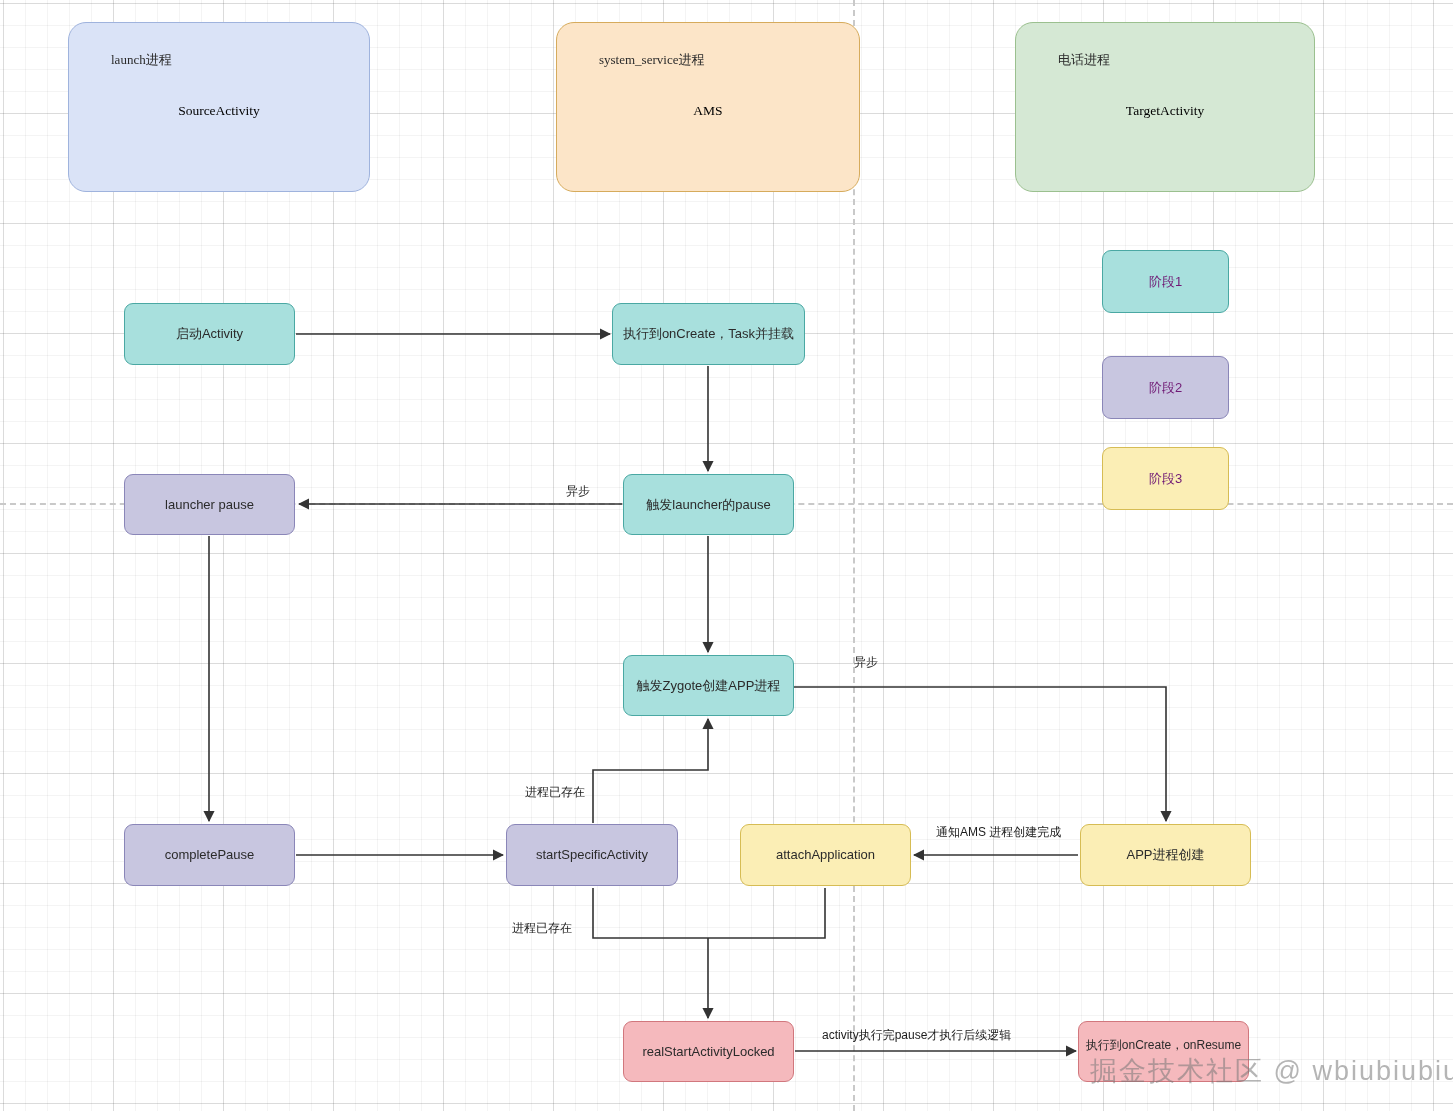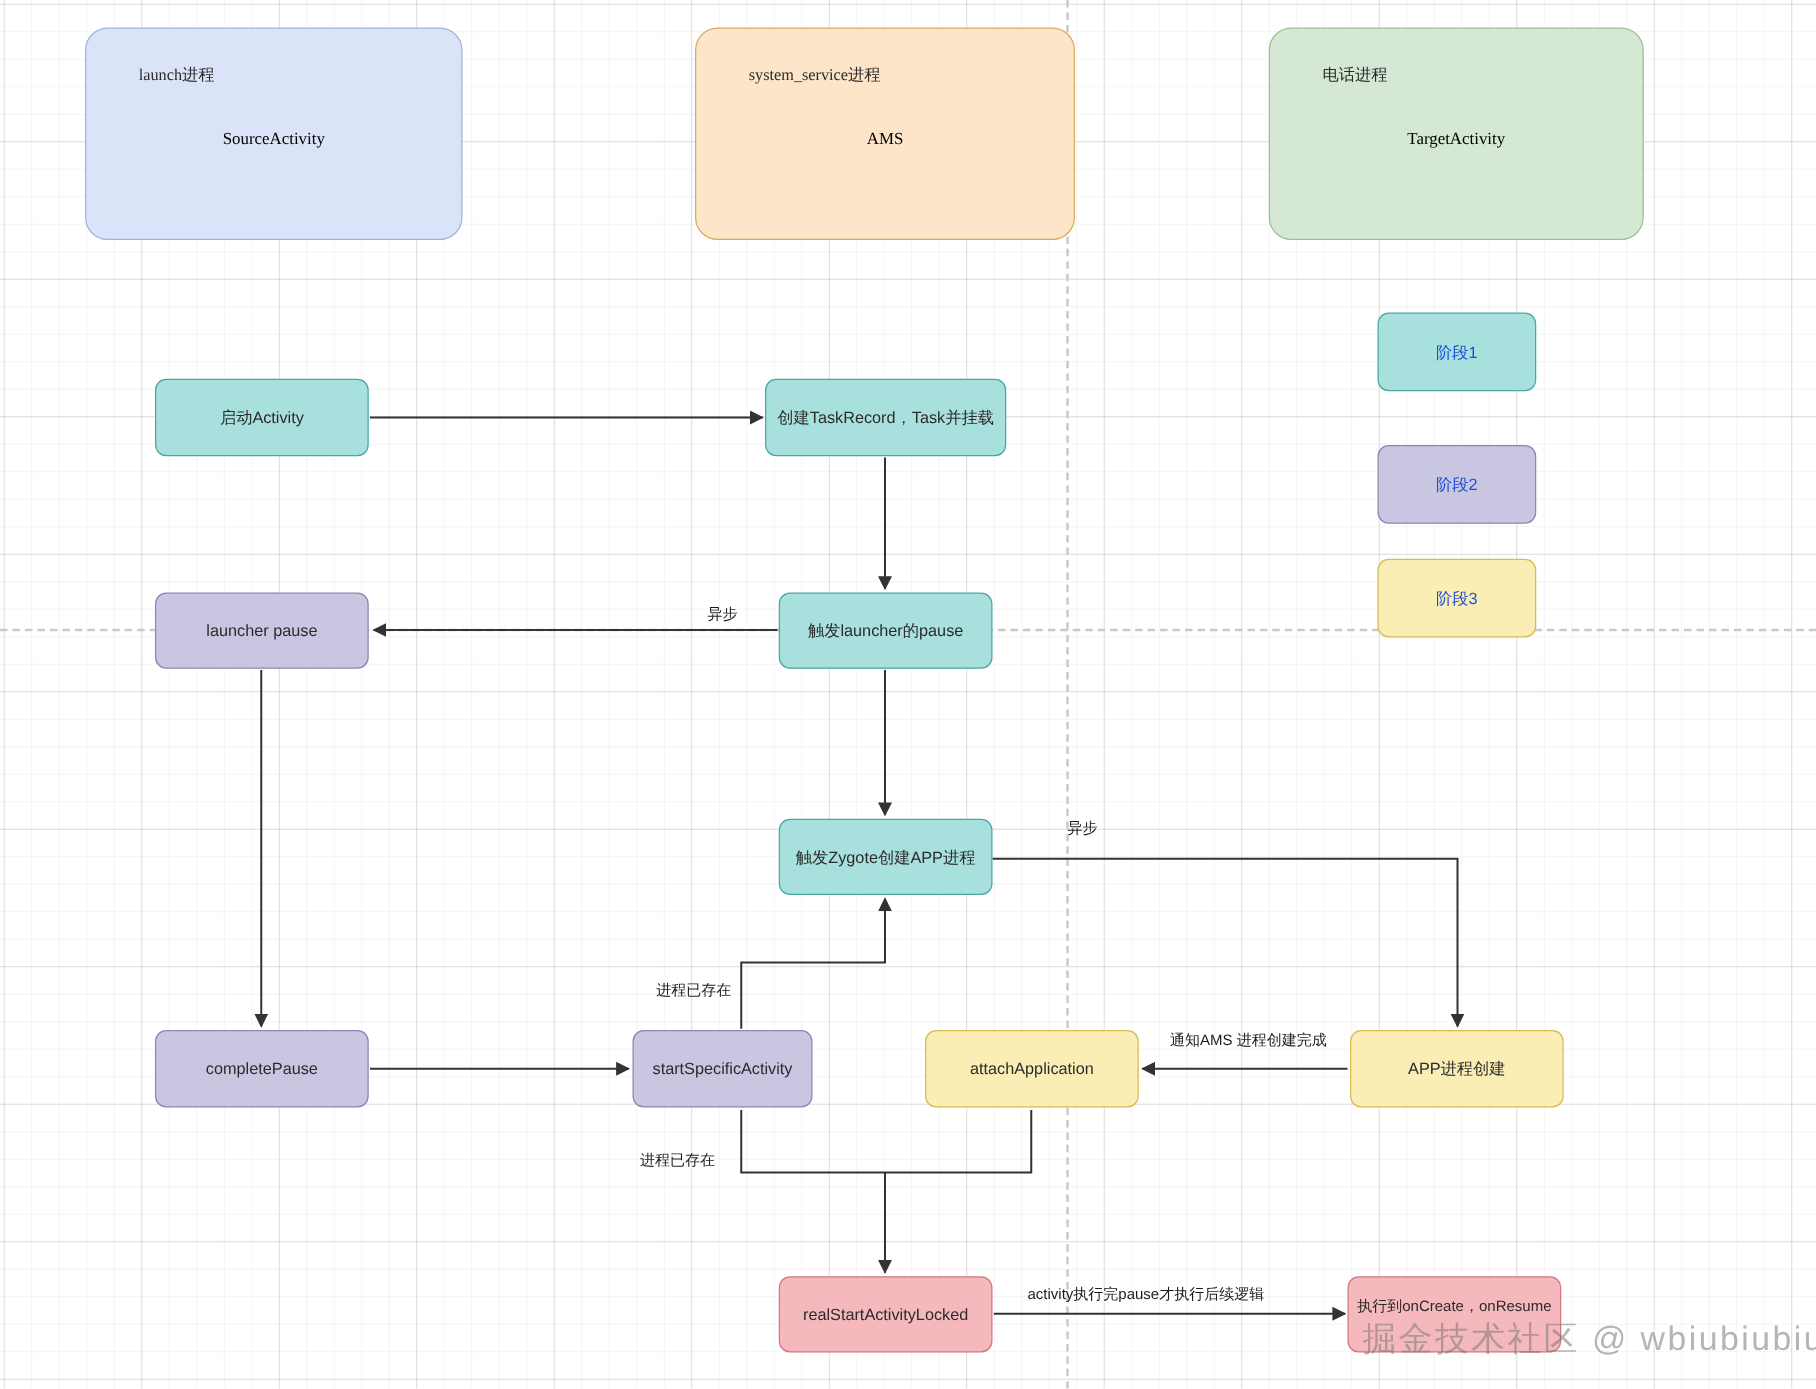--- a/index.html
+++ b/index.html
@@ -78,21 +78,21 @@
     white-space: nowrap;
   }
   .legend-node {
     position: absolute;
     box-sizing: border-box;
     border-radius: 9px;
     display: flex;
     align-items: center;
     justify-content: center;
     font-size: 13px;
-    color: #1d4ed8;
+    color: #701a75;
   }
   .edge-label {
     position: absolute;
     font-size: 12px;
     color: #1c1c1c;
     white-space: nowrap;
     background: transparent;
   }
   svg.edges {
     position: absolute;
@@ -179,40 +179,40 @@
       <path d="M 593 888 L 593 938 L 708 938"></path>
       <path d="M 825 888 L 825 938 L 708 938"></path>
     </g>
   </svg>
 
   <div class="node" style="left:124px; top:303px; width:171px; height:62px; background:#a8e0dd; border:1.5px solid #4aa8a3;">
     <span>启动Activity</span>
   </div>
 
   <div class="node" style="left:612px; top:303px; width:193px; height:62px; background:#a8e0dd; border:1.5px solid #4aa8a3;">
-    <span>创建TaskRecord，Task并挂载</span>
+    <span>执行到onCreate，Task并挂载</span>
   </div>
 
   <div class="node" style="left:124px; top:474px; width:171px; height:61px; background:#c8c6e0; border:1.5px solid #8a86b8;">
     <span>launcher pause</span>
   </div>
 
   <div class="node" style="left:623px; top:474px; width:171px; height:61px; background:#a8e0dd; border:1.5px solid #4aa8a3;">
     <span>触发launcher的pause</span>
   </div>
 
   <div class="node" style="left:623px; top:655px; width:171px; height:61px; background:#a8e0dd; border:1.5px solid #4aa8a3;">
     <span>触发Zygote创建APP进程</span>
   </div>
 
   <div class="node" style="left:124px; top:824px; width:171px; height:62px; background:#c8c6e0; border:1.5px solid #8a86b8;">
     <span>completePause</span>
   </div>
 
-  <div class="node" style="left:506px; top:824px; width:144px; height:62px; background:#c8c6e0; border:1.5px solid #8a86b8;">
+  <div class="node" style="left:506px; top:824px; width:172px; height:62px; background:#c8c6e0; border:1.5px solid #8a86b8;">
     <span>startSpecificActivity</span>
   </div>
 
   <div class="node" style="left:740px; top:824px; width:171px; height:62px; background:#fbeeb5; border:1.5px solid #d6bc54;">
     <span>attachApplication</span>
   </div>
 
   <div class="node" style="left:1080px; top:824px; width:171px; height:62px; background:#fbeeb5; border:1.5px solid #d6bc54;">
     <span>APP进程创建</span>
   </div>

